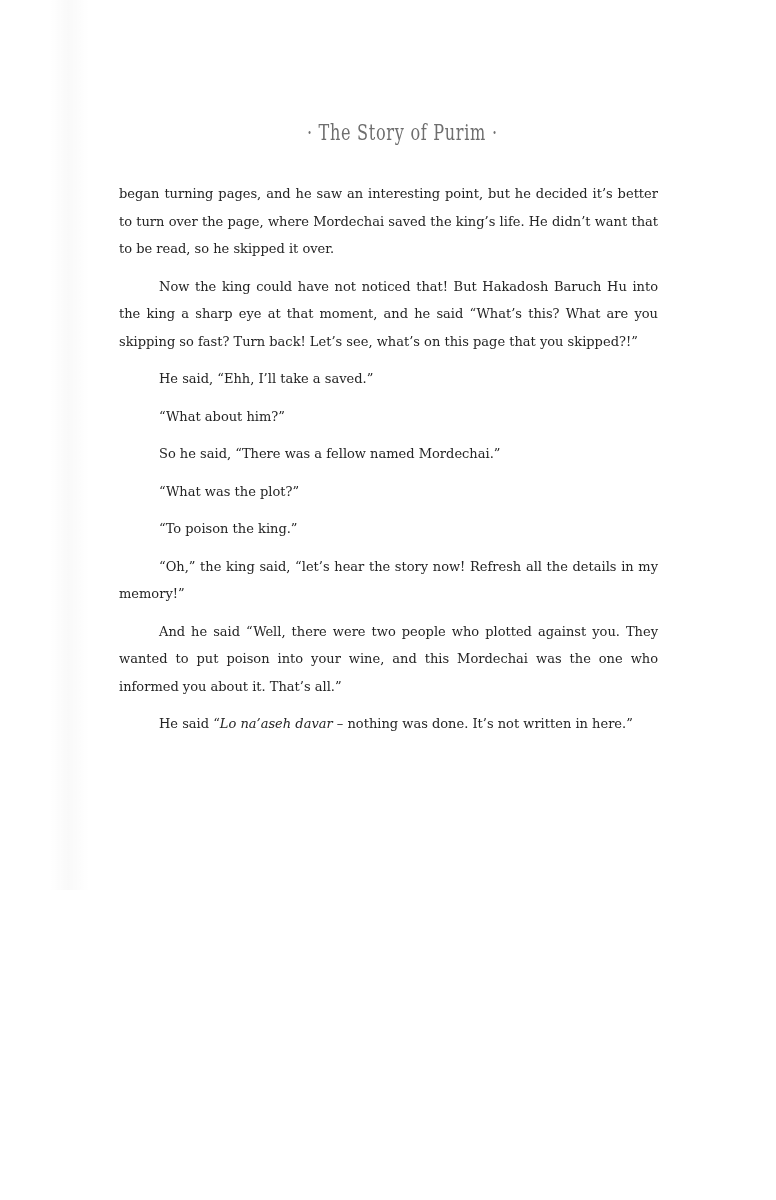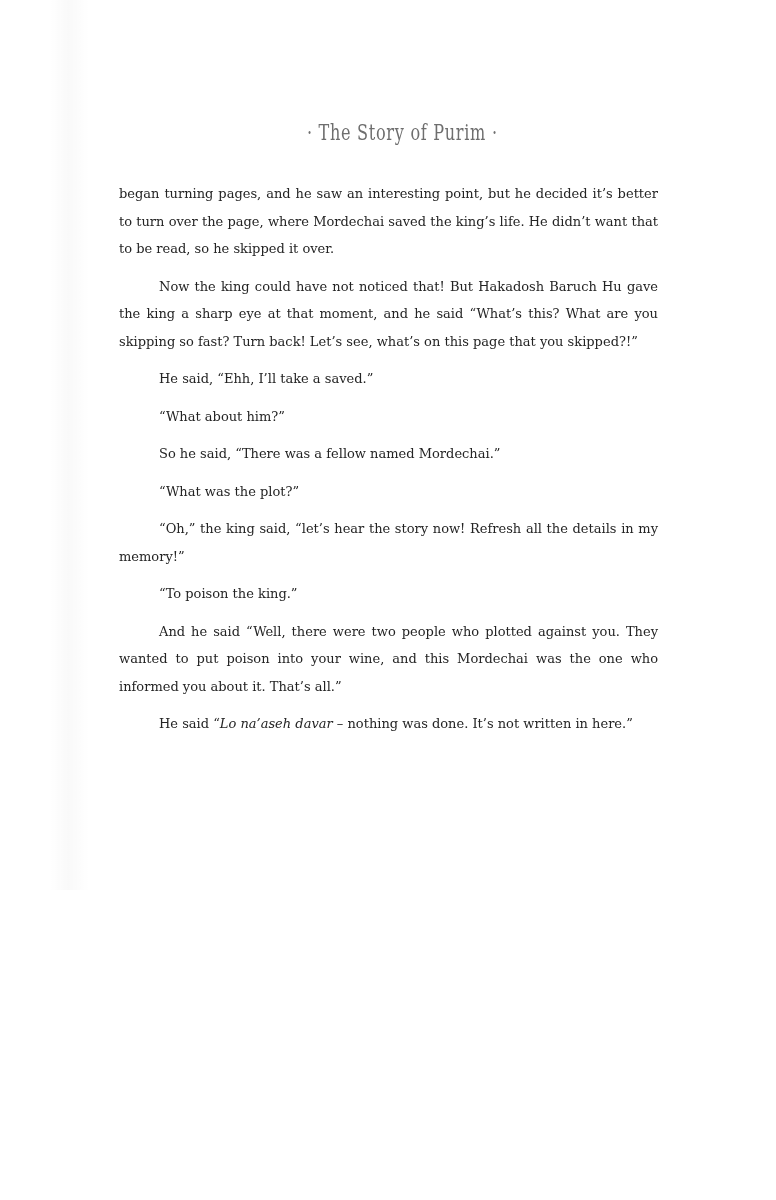--- a/index.html
+++ b/index.html
@@ -89,27 +89,27 @@
 <div class="page">
 
   <div class="edge-shading"></div>
 
   <div class="running-head">
     <span class="condensed">· The Story of Purim ·</span>
   </div>
 
   <div class="body-text">
     <p class="no-indent">began turning pages, and he saw an interesting point, but he decided it’s better to turn over the page, where Mordechai saved the king’s life. He didn’t want that to be read, so he skipped it over.</p>
-    <p>Now the king could have not noticed that! But Hakadosh Baruch Hu gave the king a sharp eye at that moment, and he said “What’s this? What are you skipping so fast? Turn back! Let’s see, what’s on this page that you skipped?!”</p>
+    <p>Now the king could have not noticed that! But Hakadosh Baruch Hu into the king a sharp eye at that moment, and he said “What’s this? What are you skipping so fast? Turn back! Let’s see, what’s on this page that you skipped?!”</p>
     <p>He said, “Ehh, I’ll take a saved.”</p>
     <p>“What about him?”</p>
     <p>So he said, “There was a fellow named Mordechai.”</p>
     <p>“What was the plot?”</p>
+    <p>“To poison the king.”</p>
     <p>“Oh,” the king said, “let’s hear the story now! Refresh all the details in my memory!”</p>
-    <p>“To poison the king.”</p>
     <p>And he said “Well, there were two people who plotted against you. They wanted to put poison into your wine, and this Mordechai was the one who informed you about it. That’s all.”</p>
     <p>
       <span>He said “</span><em>Lo na’aseh davar</em><span> – nothing was done. It’s not written in here.”</span>
     </p>
   </div>
 
   <div class="folio">
     <span class="condensed">· 52 ·</span>
   </div>
 

